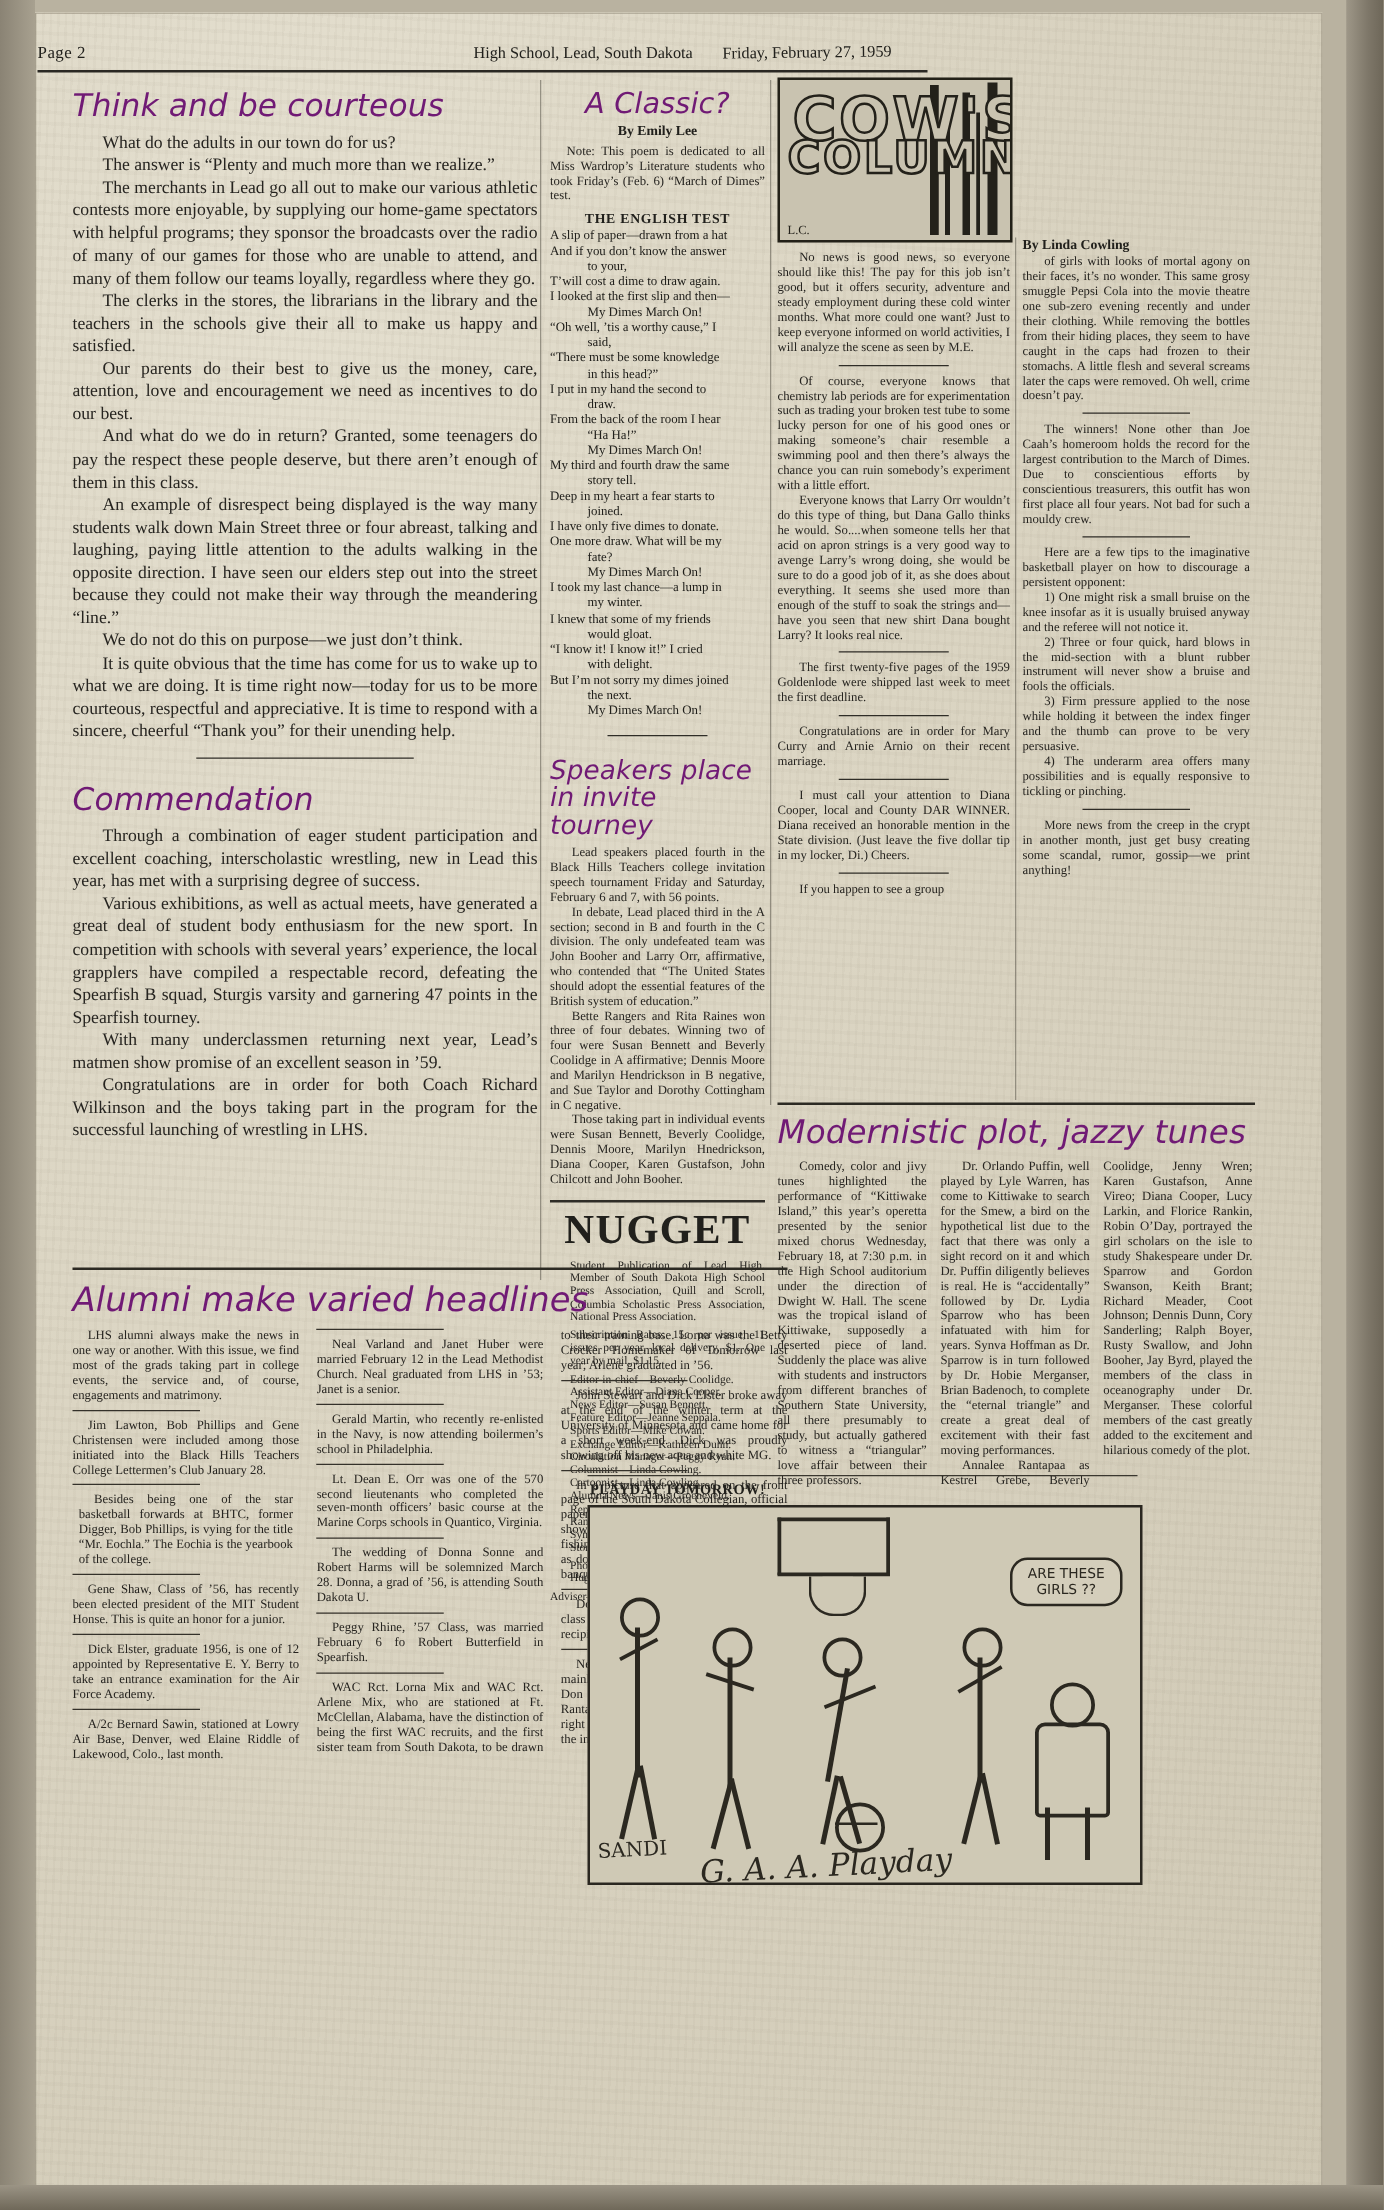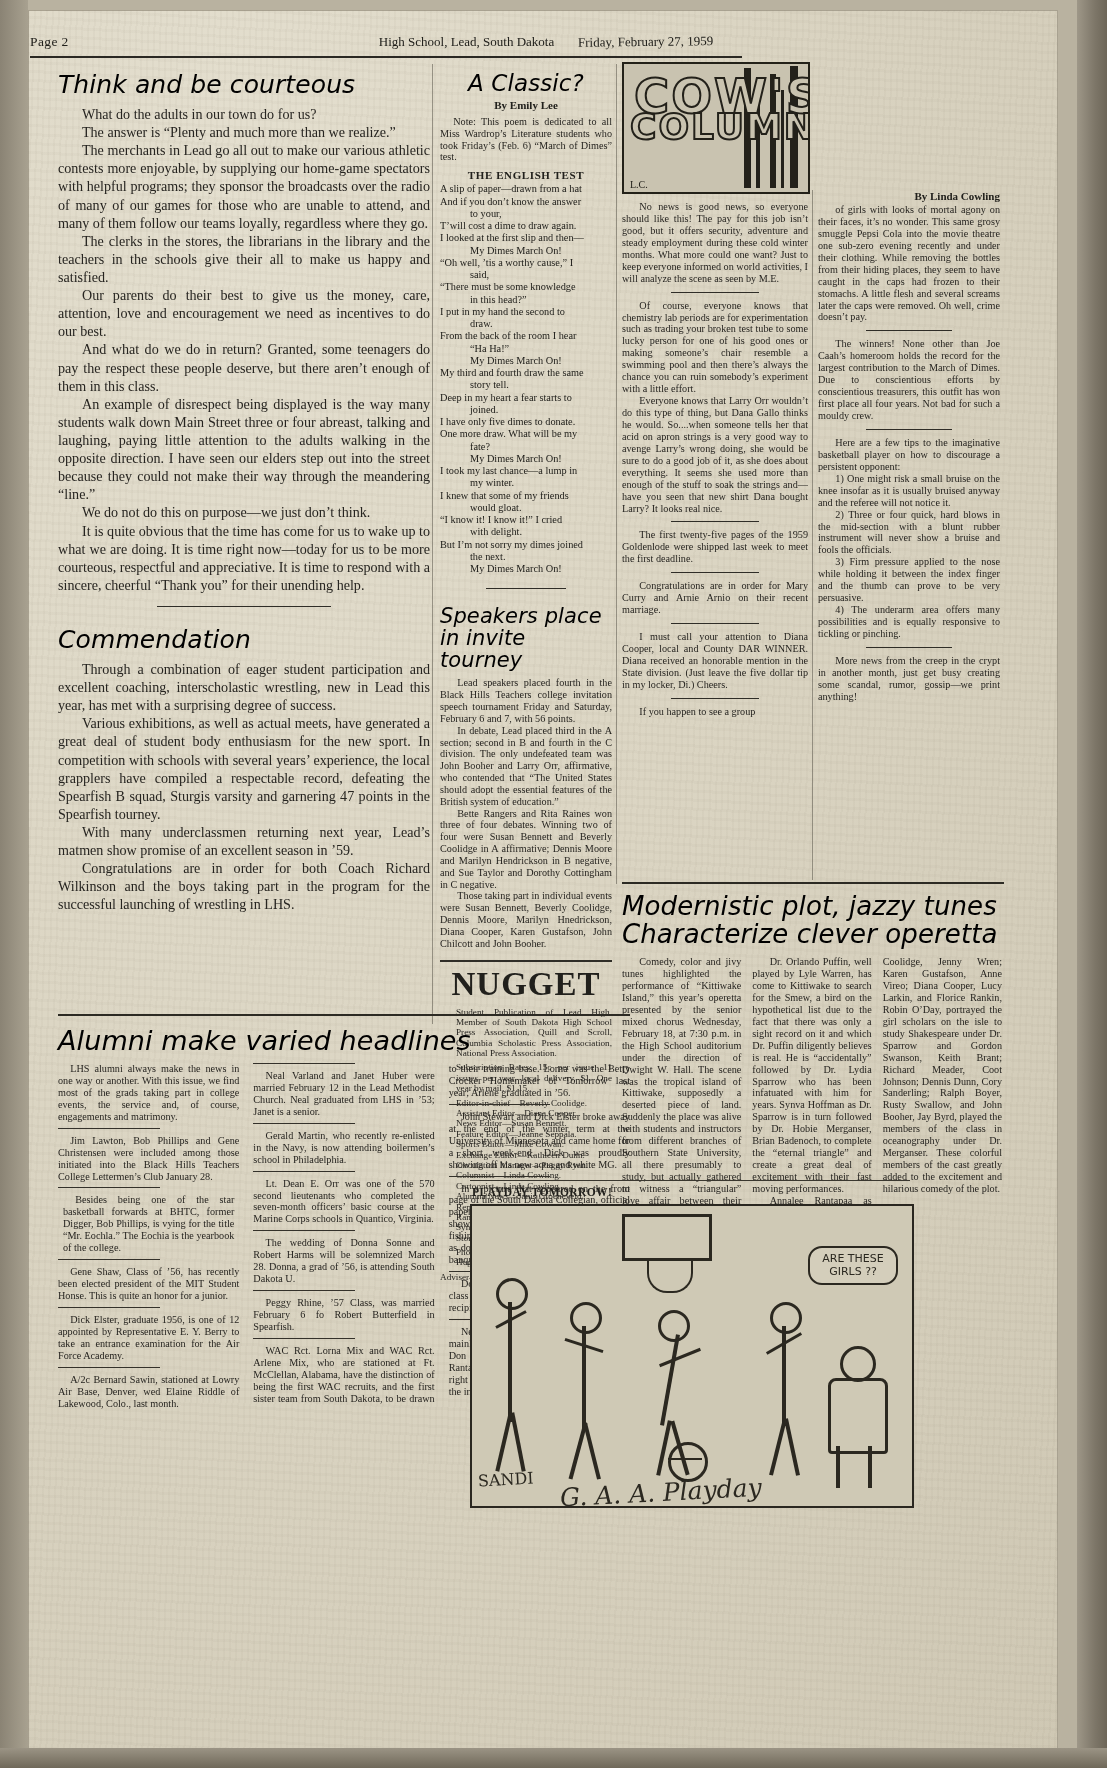--- a/index.html
+++ b/index.html
@@ -42,21 +42,21 @@
   #page-num{font-size:13.5px;letter-spacing:.4px;}
   #school-line{font-size:13px;margin-left:300px;white-space:nowrap;}
   #date-line{font-size:13px;margin-left:14px;white-space:nowrap;transform:rotate(-.7deg);}
   #rule-top{position:absolute;left:30px;top:56px;width:712px;height:2px;background:#2a2823;}
 
   
   .col{position:absolute;}
   .hl-script{
     font-family:"DejaVu Sans", sans-serif;
     font-style:italic;font-weight:400;
-    letter-spacing:.1px;color:#000000;
+    letter-spacing:.1px;color:#701a75;
   }
   .body{
     font-family:"Liberation Serif", serif;
     text-align:justify;
     color:#262420;
     hyphens:auto;
   }
   .body p{margin:0 0 0 0;text-indent:1.7em;}
   .tiny{font-size:9.2px;line-height:1.13;}
   .small{font-size:10.2px;line-height:1.16;}
@@ -101,21 +101,21 @@
   }
   #cow-w1{position:absolute;left:10px;top:4px;font-size:48px;letter-spacing:2px;}
   #cow-w2{position:absolute;left:6px;top:42px;font-size:36px;letter-spacing:2px;}
   #cow-init{position:absolute;left:6px;bottom:2px;font-size:10px;color:#23211a;font-family:"Liberation Serif",serif;text-align:center;}
   .tree{position:absolute;background:#23211a;}
   #c3 .body{font-size:10.2px;line-height:1.17;}
 
   
   #c4{left:818px;top:190px;width:182px;}
   #c4 .body{font-size:10.2px;line-height:1.17;}
-  #byline-linda{font-weight:bold;font-size:11px;text-align:right;margin-bottom:2px;}
+  #byline-linda{font-weight:bold;font-size:11px;text-align:left;margin-bottom:2px;}
 
   
   #operetta{position:absolute;left:622px;top:892px;width:380px;}
   #operetta h2{font-size:26px;line-height:1.08;margin:0 0 8px 0;}
   #operetta .cols{column-count:3;column-gap:11px;}
   #operetta .body{font-size:10.2px;line-height:1.17;}
 
   
   #alumni{position:absolute;left:58px;top:1025px;width:572px;}
   #alumni h2{font-size:27px;margin:0 0 7px 0;}
@@ -315,21 +315,20 @@
     <p>4) The underarm area offers many possibilities and is equally responsive to tickling or pinching.</p>
     <div class="rule short" style="margin:7px auto;"></div>
     <p>More news from the creep in the crypt in another month, just get busy creating some scandal, rumor, gossip—we print anything!</p>
   </div>
 </div>
 
 <div class="hrule2" style="left:622px;top:882px;width:382px;"></div>
 <div id="operetta">
   <h2 class="hl-script">
     <span>Modernistic plot, jazzy tunes</span><br>
-    <span>Characterize clever operetta</span>
   </h2>
   <div class="cols">
     <div class="body">
       <p>Comedy, color and jivy tunes highlighted the performance of “Kittiwake Island,” this year’s operetta presented by the senior mixed chorus Wednesday, February 18, at 7:30 p.m. in the High School auditorium under the direction of Dwight W. Hall.  The scene was the tropical island of Kittiwake, supposedly a deserted piece of land.  Suddenly the place was alive with students and instructors from different branches of Southern State University, all there presumably to study, but actually gathered to witness a “triangular” love affair between their three professors.</p>
       <p>Dr. Orlando Puffin, well played by Lyle Warren, has come to Kittiwake to search for the Smew, a bird on the hypothetical list due to the fact that there was only a sight record on it and which Dr. Puffin diligently believes is real.  He is “accidentally” followed by Dr. Lydia Sparrow who has been infatuated with him for years.  Synva Hoffman as Dr. Sparrow is in turn followed by Dr. Hobie Merganser, Brian Badenoch, to complete the “eternal triangle” and create a great deal of excitement with their fast moving performances.</p>
       <p>Annalee Rantapaa as Kestrel Grebe, Beverly Coolidge, Jenny Wren; Karen Gustafson, Anne Vireo; Diana Cooper, Lucy Larkin, and Florice Rankin, Robin O’Day, portrayed the girl scholars on the isle to study Shakespeare under Dr. Sparrow and Gordon Swanson, Keith Brant; Richard Meader, Coot Johnson; Dennis Dunn, Cory Sanderling; Ralph Boyer, Rusty Swallow, and John Booher, Jay Byrd, played the members of the class in oceanography under Dr. Merganser.  These colorful members of the cast greatly added to the excitement and hilarious comedy of the plot.</p>
     </div>
   </div>
 </div>
 

